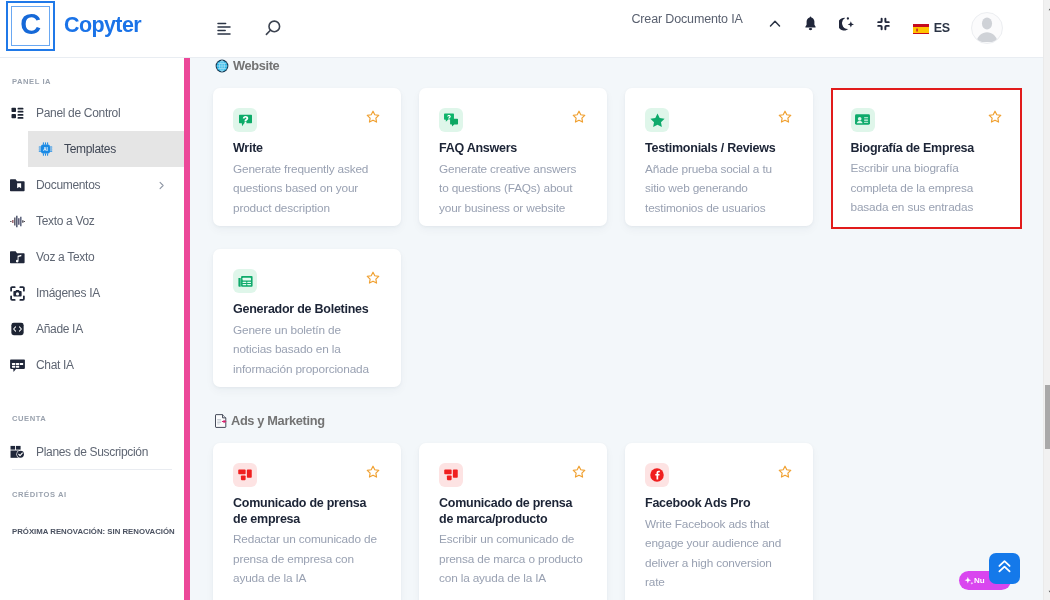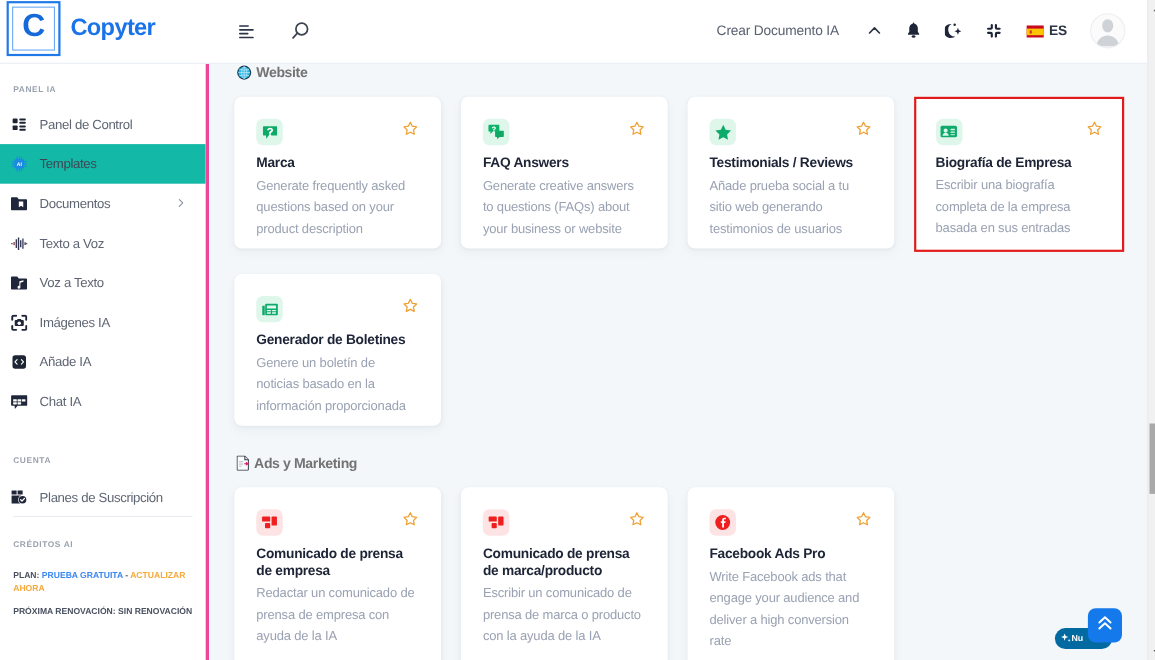--- a/index.html
+++ b/index.html
@@ -17,40 +17,40 @@
              align-items:center; justify-content:center; position:relative; }
   .logo-sq::before { content:""; position:absolute; left:3px; top:3px; right:3px; bottom:3px;
              border:1.6px solid #6aa8f2; }
   .logo-letter { font-size:29px; font-weight:700; color:#1669d8; line-height:1;
              font-family:"Liberation Sans", sans-serif; position:relative; top:-1px;
              letter-spacing:-0.5px; }
   .brand-name { margin-left:9px; font-size:21.5px; font-weight:700; color:#1a73e8; letter-spacing:-0.6px;}
   .hdr-icons { display:flex; align-items:center; gap:24px; margin-left:22px; }
   .hdr-btn { width:24px; height:24px; display:flex; align-items:center; justify-content:center;
              color:#2b3445; cursor:pointer; }
-  .hdr-right { margin-left:auto; display:flex; align-items:center; padding-right:20px; gap:0;
+  .hdr-right { margin-left:auto; display:flex; padding-right:40px; gap:0;
                position:relative; top:-1px; }
   .create-doc { font-size:12.5px; color:#5a6170; margin-right:25px; cursor:pointer;
                 letter-spacing:-0.15px; }
   .hdr-right .hdr-btn { margin-right:22px; width:14px; }
   .flag { width:16px; height:12px; overflow:hidden; display:block; }
   .lang-wrap { display:flex; align-items:center; gap:5px; margin-right:21px; cursor:pointer; }
   .lang-txt { font-size:12.5px; color:#2b3445; font-weight:700; letter-spacing:-0.2px;}
   .avatar { width:32px; height:32px; border-radius:50%; background:#fbfbfc;
             border:1px solid #eceef1; display:flex; align-items:flex-end; justify-content:center;
             overflow:hidden; cursor:pointer; }
 
   
   .sidebar { position:absolute; left:0; top:58px; width:190px; height:542px; background:#fff;
-             border-right:3px solid #ec4899; overflow:hidden; z-index:20; }
+             border-right:6px solid #ec4899; overflow:hidden; z-index:20; }
   .sec-title { font-size:7.6px; font-weight:700; letter-spacing:.55px; color:#9aa2ae;
                padding:17px 0 11px 12px; }
   .nav-item { display:flex; align-items:center; height:36px; padding-left:10px; cursor:pointer;
               position:relative; color:#4a5160; }
-  .nav-item.active { background:#14b8a6; }
+  .nav-item.active { background:#e5e5e5;margin-left:28px; }
   .nav-ico { width:15px; height:20px; display:flex; align-items:center; justify-content:center;
              flex:0 0 15px; }
   .nav-label { font-size:12px; margin-left:11px; color:#5f6673; letter-spacing:-0.32px; }
   .nav-item.active .nav-label { color:#3f4654; }
   .nav-chev { margin-left:auto; margin-right:18px; color:#9aa2ae; }
   .sb-divider { height:1px; background:#e9ecf1; margin:-1px 12px 0 12px; }
   .credits { padding:0 12px; }
   .credit-line { font-size:7.8px; font-weight:700; letter-spacing:0px; line-height:12px;
                  color:#4a5160; margin-top:0; width:158px; }
   .c-blue { color:#3b87f0; } .c-orange { color:#f5a93b; } .c-dash { color:#4a5160; }
@@ -81,21 +81,21 @@
   .star { color:#f5a623; cursor:pointer; }
   .card-title { font-size:12.5px; font-weight:700; color:#1c2436; margin-top:9px;
                 line-height:15.5px; letter-spacing:-0.25px; width:140px; }
   .card-desc { font-size:11.8px; color:#99a1b2; margin-top:3px; line-height:19.5px;
                letter-spacing:-0.15px; width:149px; }
 
   
   .scroll-top { position:absolute; left:989px; top:553px; width:31px; height:31px;
                 background:#1479ea; border-radius:7px; display:flex; align-items:center;
                 justify-content:center; z-index:40; cursor:pointer; }
-  .nu-pill { position:absolute; left:959px; top:571px; width:52px; height:19px; background:#0369a1;
+  .nu-pill { position:absolute; left:959px; top:571px; width:52px; height:19px; background:#d946ef;
              border-radius:10px; display:flex; align-items:center; padding:0 5px; gap:0;
              z-index:39; cursor:pointer; overflow:hidden; }
   .nu-txt { font-size:8px; color:#fff; font-weight:700; white-space:nowrap; }
 
   
   .scrollbar { position:absolute; left:1043px; top:0; width:15px; height:600px; background:#f1f1f1;
                border-left:1px solid #eaeaea; z-index:50; }
   .sb-arrow { position:absolute; left:0; width:15px; height:15px; display:flex;
               align-items:center; justify-content:center; }
   .sb-thumb { position:absolute; left:1px; width:13px; background:#a9a9a9; border-radius:0; }
@@ -311,26 +311,20 @@
             <circle cx="11.9" cy="10.6" r="3.9" fill="#20273a"></circle>
             <path d="M10.0 10.6 L11.35 12.0 L13.9 9.2" stroke="#fff" stroke-width="1.35" fill="none" stroke-linecap="round" stroke-linejoin="round"></path>
           </svg>
         </span>
         <span class="nav-label">Planes de Suscripción</span>
       </div>
     </div>
   <div class="sb-divider"></div>
   <div class="sec-title" style="padding-top:20px;padding-bottom:18px">CRÉDITOS AI</div>
   <div class="credits">
-    <div class="credit-line">
-      <span>PLAN:</span>
-      <span class="c-blue">PRUEBA GRATUITA</span>
-      <span class="c-dash">-</span>
-      <span class="c-orange">ACTUALIZAR AHORA</span>
-    </div>
     <div class="credit-line2">PRÓXIMA RENOVACIÓN: SIN RENOVACIÓN</div>
   </div>
 </div>
 
 <div class="main">
   <div class="main-inner" id="sections">
       <div class="section">
         <div class="sec-head">
           <span style="display:flex">
             <svg width="14" height="14" viewBox="0 0 16 16">
@@ -354,21 +348,21 @@
                 <svg width="13" height="13" viewBox="0 0 16 16">
                   <path d="M0.8 1.0h14.4c.45 0 .8.35.8.8v8.8c0 .45-.35.8-.8.8H6.4l-2.6 3.6-.35-3.6H0.8c-.45 0-.8-.35-.8-.8V1.8c0-.45.35-.8.8-.8z" fill="#0cab68"></path>
                   <path d="M8 2.5c-1.85 0-3.2 1.15-3.3 2.95h2.15c.08-.68.52-1.1 1.15-1.1.65 0 1.1.4 1.1.98 0 .5-.25.78-.98 1.25-.92.6-1.3 1.15-1.25 2.15v.5h2.15v-.33c0-.6.27-.87 1.03-1.35.92-.6 1.35-1.3 1.35-2.38C11.4 3.65 10.05 2.5 8 2.5z" fill="#fff"></path>
                   <rect x="6.85" y="9.9" width="2.3" height="2.2" rx=".5" fill="#fff"></rect>
                 </svg>
               </span>
               <span class="star"><svg width="14" height="14" viewBox="0 0 18 18">
                   <path d="M9 1.5 L11.3 6.1 L16.4 6.85 L12.7 10.45 L13.58 15.5 L9 13.12 L4.42 15.5 L5.3 10.45 L1.6 6.85 L6.7 6.1 Z" fill="none" stroke="#f0a030" stroke-width="1.5" stroke-linejoin="round" stroke-linecap="round"></path>
                 </svg></span>
             </div>
-            <div class="card-title">Marca</div>
+            <div class="card-title">Write</div>
             <div class="card-desc">Generate frequently asked questions based on your product description</div>
           </div>
           <div class="card">
             <div class="card-top">
               <span class="ico-box green">
                 <svg width="17" height="17" viewBox="0 0 18 18">
                   <path d="M8.2 7.2h7c.4 0 .7.3.7.7v4.6c0 .4-.3.7-.7.7h-3.3l-2.4 2.2v-2.2h-1.3c-.4 0-.7-.3-.7-.7V7.9c0-.4.3-.7.7-.7z" fill="#0ea763"></path>
                   <path d="M1.8 1.6h9.1c.4 0 .7.3.7.7v5.1c0 .4-.3.7-.7.7H5.3L3 10.3V8.1H1.8c-.4 0-.7-.3-.7-.7V2.3c0-.4.3-.7.7-.7z" fill="#0cb46a"></path>
                   <path d="M6.3 3.1c-1.1 0-1.85.7-1.95 1.7h1.25c.05-.38.3-.6.7-.6.38 0 .65.22.65.57 0 .3-.15.45-.58.72-.53.34-.76.65-.72 1.26v.27h1.23v-.2c0-.34.15-.5.6-.76.53-.35.76-.72.76-1.33 0-1-.8-1.63-1.94-1.63z" fill="#fff"></path>
                   <rect x="5.7" y="7.7" width="1.25" height="1.2" rx=".3" fill="#fff"></rect>

